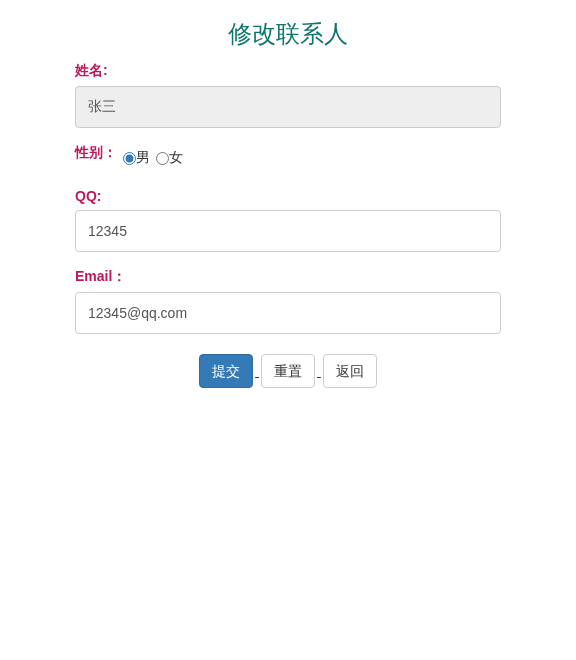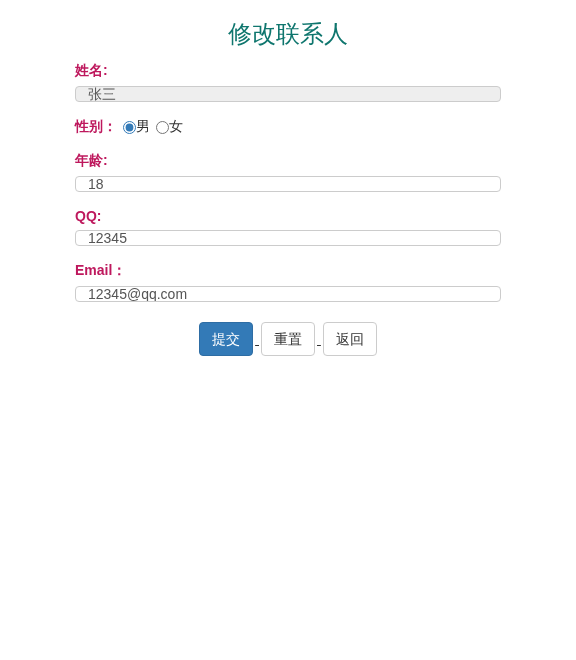--- a/index.html
+++ b/index.html
@@ -29,21 +29,21 @@
     .form-group label.field-label {
       display: block;
       font-weight: 700;
       font-size: 14px;
       margin-bottom: 6px;
       color: #be185d;
     }
     .form-control {
       display: block;
       width: 100%;
-      height: 16px;
+      height: 42px;
       padding: 6px 12px;
       font-size: 14px;
       line-height: 1.42857143;
       color: #555;
       background-color: #fff;
       border: 1px solid #ccc;
       border-radius: 4px;
     }
     .form-control[readonly] {
       background-color: #eee;
@@ -70,21 +70,21 @@
       border-bottom: 1.5px solid #555;
       transform: translateY(-65%) rotate(45deg);
       pointer-events: none;
     }
     .inline-group {
       display: flex;
       align-items: center;
       gap: 6px;
     }
     .inline-group label.field-label {
-      margin-bottom: 0;
+      margin-bottom: 10px;
     }
     .radio-option {
       display: inline-flex;
       align-items: center;
       margin-left: 0;
       font-size: 14px;
       color: #333;
     }
     .radio-option input[type="radio"] {
       margin: 0;
@@ -137,24 +137,20 @@
       <label class="radio-option">
         <input type="radio" name="gender" checked="" style="">
         <span>男</span>
       </label>
       <label class="radio-option">
         <input type="radio" name="gender" style="">
         <span>女</span>
       </label>
     </div>
 
-    <div class="form-group">
-      <label class="field-label">年龄:</label>
-      <input type="text" class="form-control" value="18" style="">
-    </div>
 
 
     <div class="form-group">
       <label class="field-label">QQ:</label>
       <input type="text" class="form-control" value="12345" style="">
     </div>
 
     <div class="form-group">
       <label class="field-label">Email：</label>
       <input type="text" class="form-control" value="12345@qq.com" style="">

